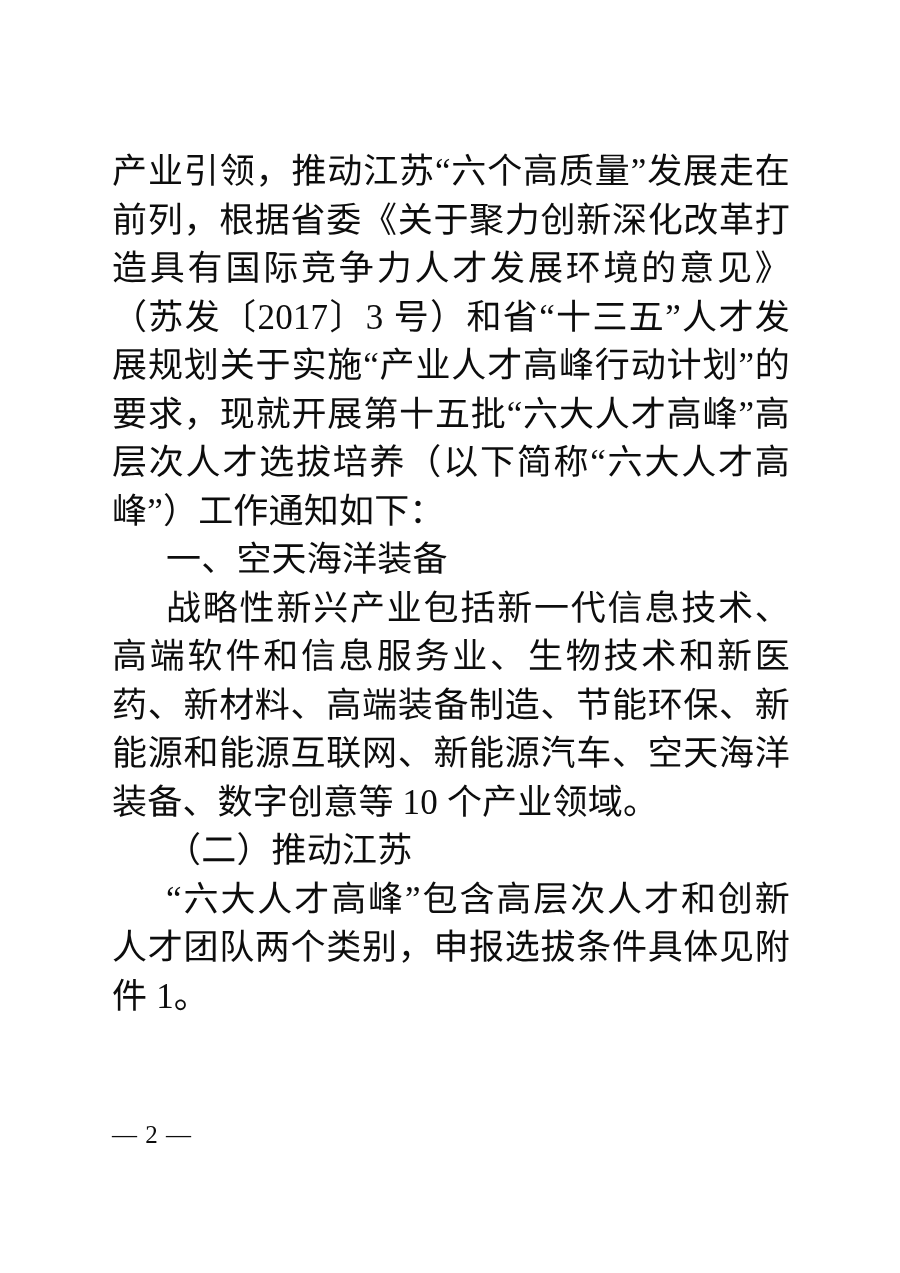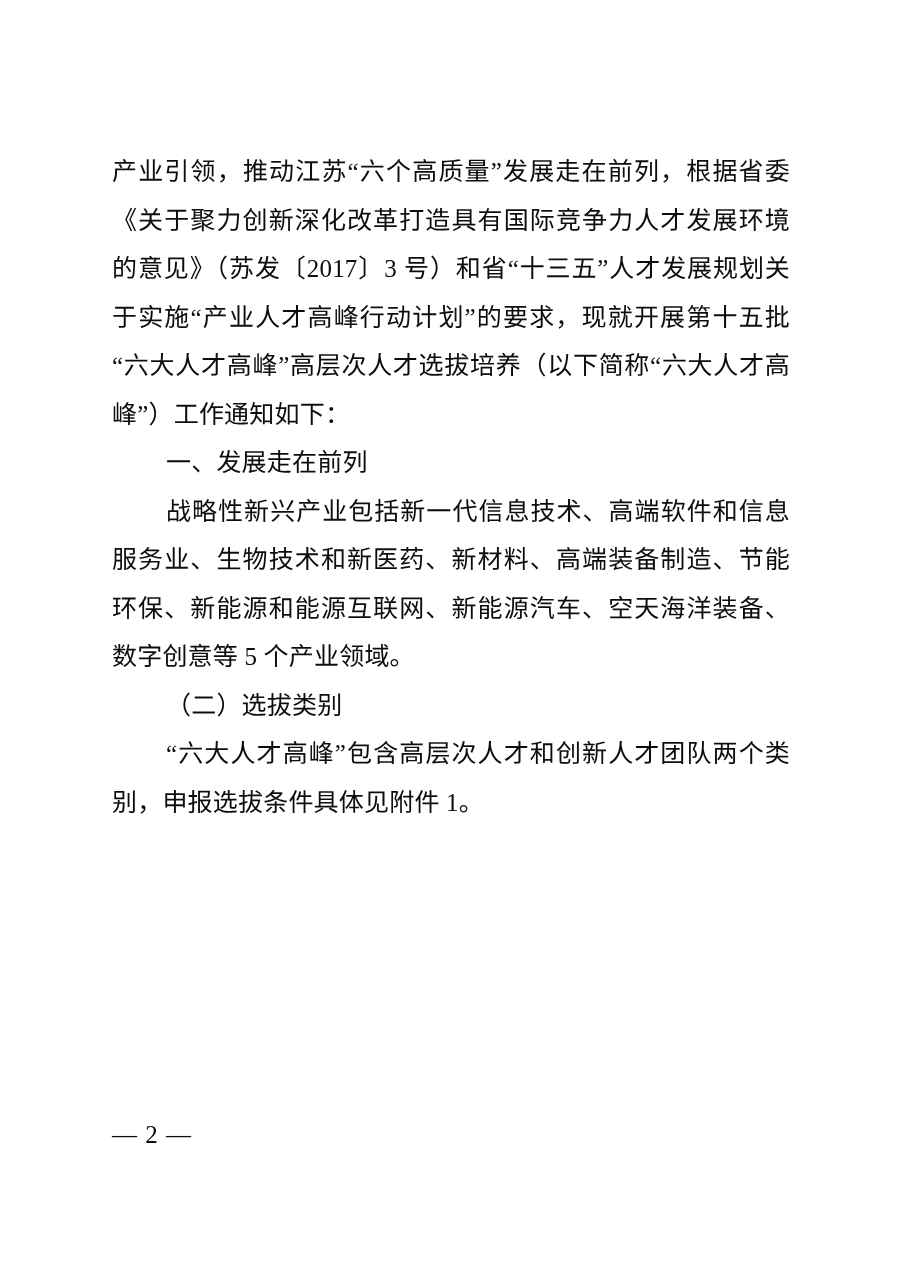--- a/index.html
+++ b/index.html
@@ -24,21 +24,21 @@
     height: 1273px;
     background: #ffffff;
   }
   .content {
     position: absolute;
     left: 112px;
     top: 148px;
     width: 678px;
   }
   .para {
-    font-size: 25px;
+    font-size: 35px;
     line-height: 48.5px;
     letter-spacing: 0.2px;
     text-align: justify;
     text-justify: inter-character;
     margin: 0;
     color: #0d0d0d;
     font-family: "Liberation Serif", "DejaVu Serif", serif;
   }
   .indent2 {
     text-indent: 54px;
@@ -60,28 +60,28 @@
 </style>
 </head>
 <body>
 
 <div class="page">
 
   <div class="content">
 
     <p class="para noindent">产业引领，推动江苏“六个高质量”发展走在前列，根据省委《关于聚力创新深化改革打造具有国际竞争力人才发展环境的意见》（苏发〔2017〕3 号）和省“十三五”人才发展规划关于实施“产业人才高峰行动计划”的要求，现就开展第十五批“六大人才高峰”高层次人才选拔培养（以下简称“六大人才高峰”）工作通知如下：</p>
 
-    <p class="para indent2">一、发展走在前列</p>
+    <p class="para indent2">一、空天海洋装备</p>
 
 
 
 
-    <p class="para indent2">战略性新兴产业包括新一代信息技术、高端软件和信息服务业、生物技术和新医药、新材料、高端装备制造、节能环保、新能源和能源互联网、新能源汽车、空天海洋装备、数字创意等 5 个产业领域。</p>
+    <p class="para indent2">战略性新兴产业包括新一代信息技术、高端软件和信息服务业、生物技术和新医药、新材料、高端装备制造、节能环保、新能源和能源互联网、新能源汽车、空天海洋装备、数字创意等 10 个产业领域。</p>
 
-    <p class="para indent2">（二）选拔类别</p>
+    <p class="para indent2">（二）推动江苏</p>
 
     <p class="para indent2">“六大人才高峰”包含高层次人才和创新人才团队两个类别，申报选拔条件具体见附件 1。</p>
 
 
   </div>
 
   <div class="footer">— 2 —</div>
 
 </div>
 

